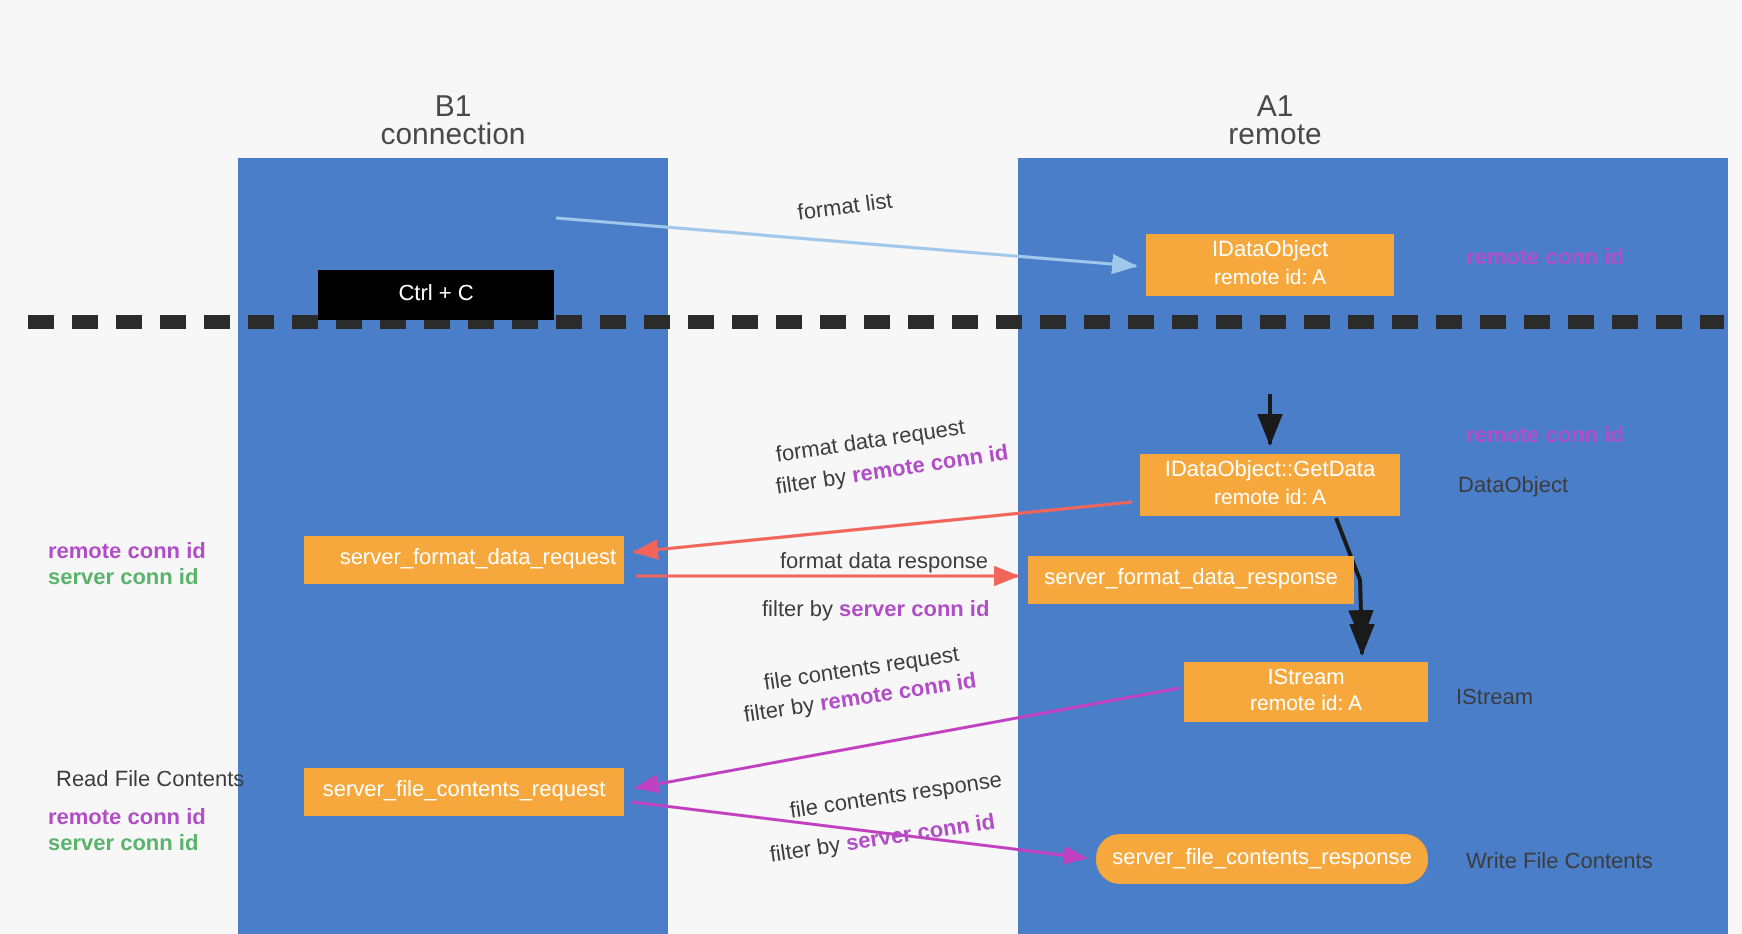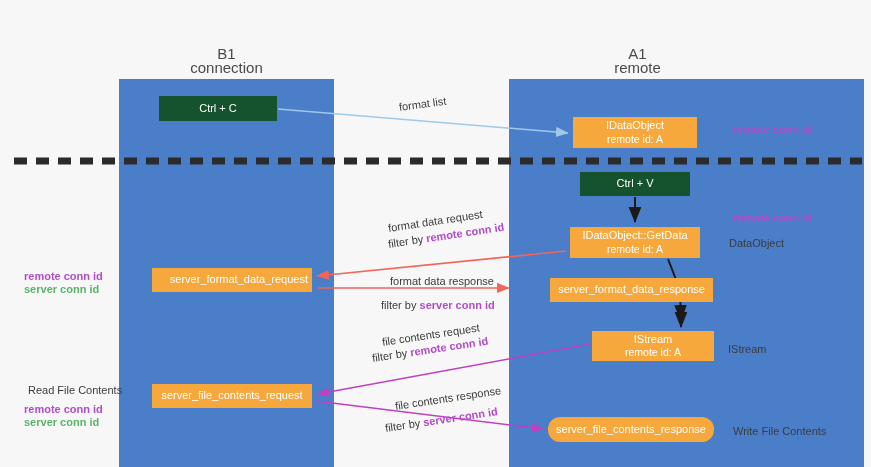--- a/index.html
+++ b/index.html
@@ -35,30 +35,30 @@
 
   
   .node{
     position:absolute;
     display:flex;flex-direction:column;
     align-items:center;justify-content:center;
     color:#ffffff;font-size:11px;line-height:13.5px;
     text-align:center;box-sizing:border-box;
     padding:2px 4px;
   }
-  .node.green{background:#14532d;}
+  .node.green{background:#000000;margin-top:39px;}
   .node.orange{background:#f6a83c;}
   .node .l2{font-size:10.5px;}
 
   #n-ctrlc{left:159px;top:96px;width:118px;height:25px;}
   #n-idataobject{left:573px;top:117px;width:124px;height:31px;}
   #n-ctrlv{left:580px;top:172px;width:110px;height:24px;}
   #n-getdata{left:570px;top:227px;width:130px;height:31px;}
   #n-sfdreq{left:152px;top:268px;width:160px;height:24px;align-items:flex-end;}
-  #n-sfdresp{left:514px;top:278px;width:163px;height:24px;margin-left:36px;}
+  #n-sfdresp{left:514px;top:278px;width:163px;height:24px;}
   #n-istream{left:592px;top:331px;width:122px;height:30px;}
   #n-sfcreq{left:152px;top:384px;width:160px;height:24px;}
   #n-sfcresp{left:548px;top:417px;width:166px;height:25px;border-radius:12px;}
 
   
   .lbl{position:absolute;font-size:11px;line-height:14px;color:#3c3c3c;white-space:nowrap;}
   .purple{color:#b14ec7;font-weight:bold;}
   .green-t{color:#59b36b;font-weight:bold;}
   .rot-a{transform:rotate(-8.5deg);transform-origin:left top;}
   .rot-b{transform:rotate(-7.5deg);transform-origin:left top;}
@@ -141,23 +141,20 @@
 
   <div id="n-ctrlc" class="node green">
     <div>Ctrl + C</div>
   </div>
 
   <div id="n-idataobject" class="node orange">
     <div>IDataObject</div>
     <div class="l2">remote id: A</div>
   </div>
 
-  <div id="n-ctrlv" class="node green">
-    <div>Ctrl + V</div>
-  </div>
 
   <div id="n-getdata" class="node orange">
     <div>IDataObject::GetData</div>
     <div class="l2">remote id: A</div>
   </div>
 
   <div id="n-sfdreq" class="node orange">
     <div>server_format_data_request</div>
   </div>
 

